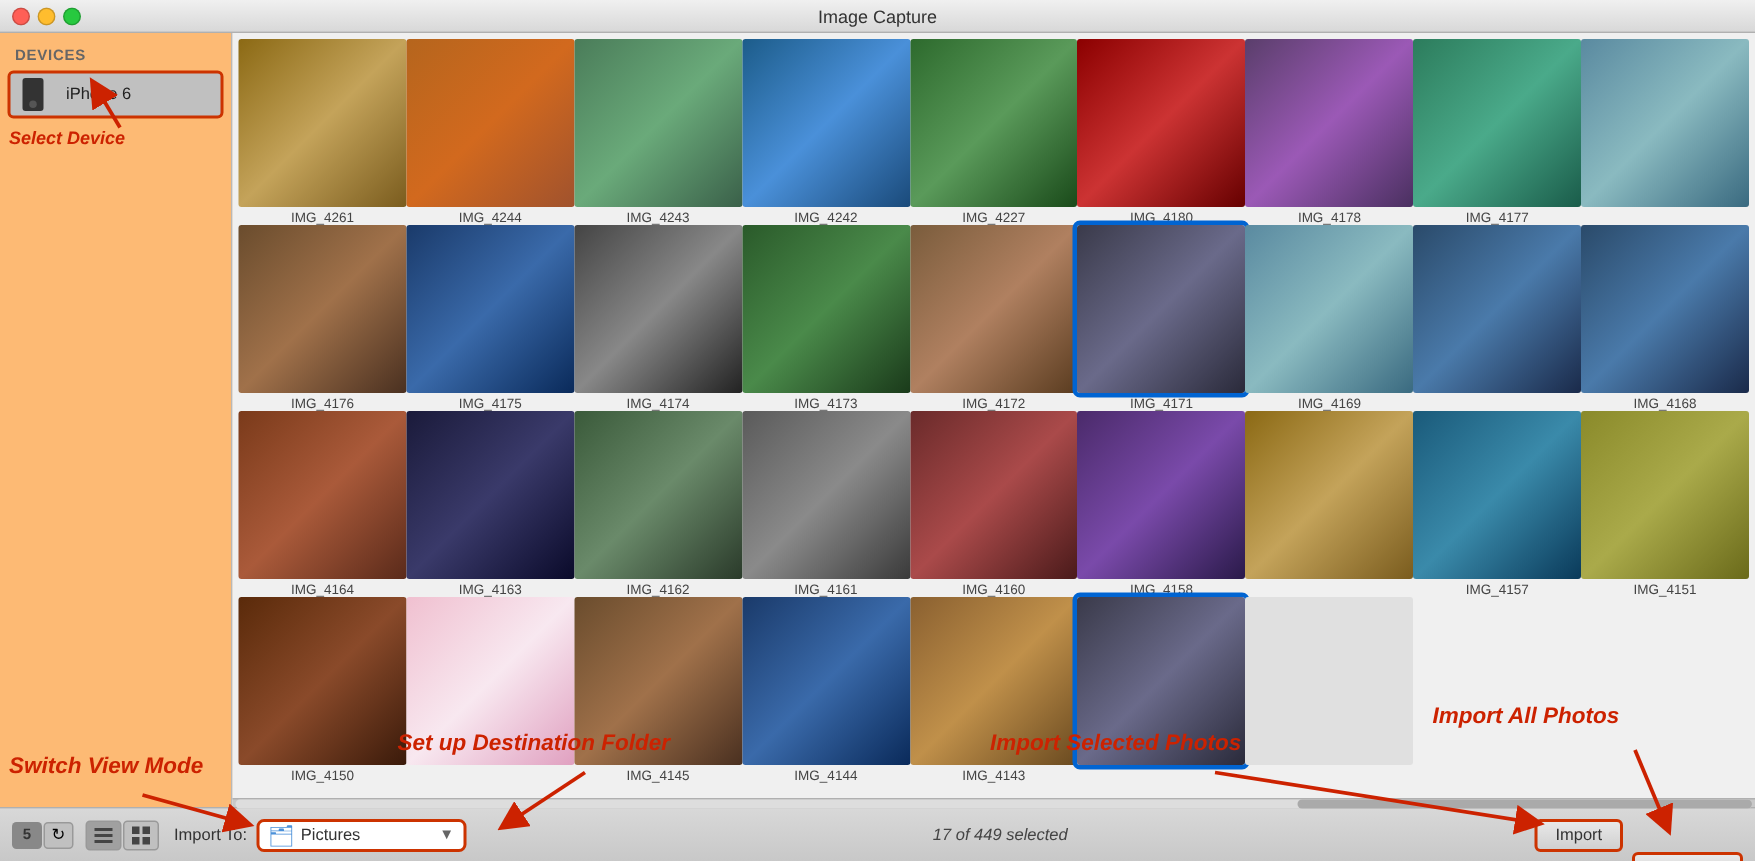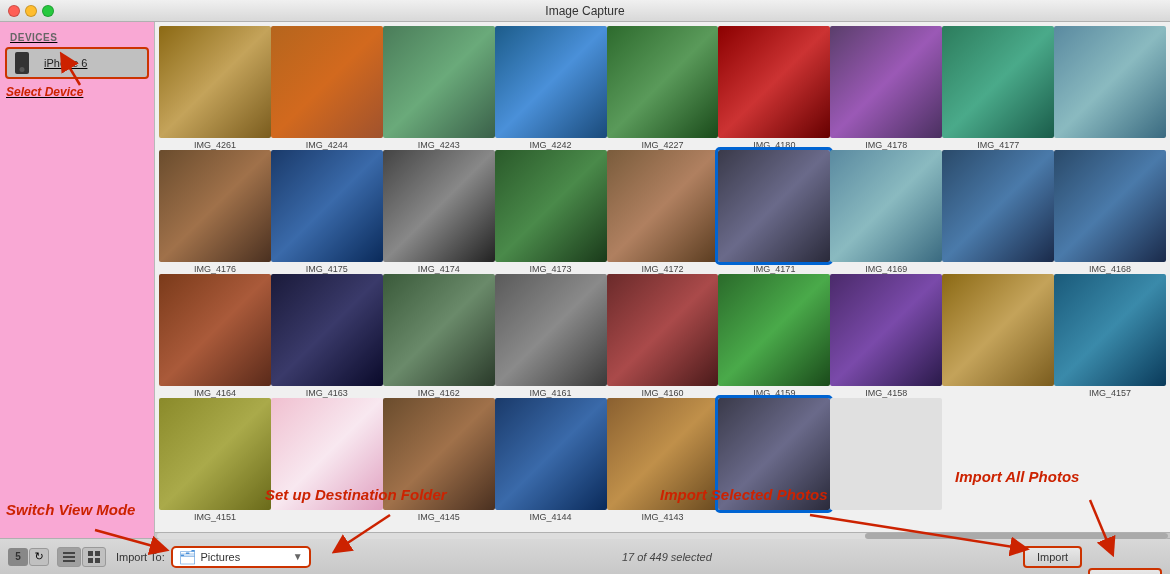--- a/index.html
+++ b/index.html
@@ -47,25 +47,24 @@
 
     
     .main-layout {
       display: flex;
       height: calc(574px - 22px - 36px);
     }
 
     
     .sidebar {
       width: 155px;
-      background: #f9a8d4;
+      background: #fdba74;
       border-right: 1px solid #b8b8b8;
       padding: 8px 0;
       flex-shrink: 0;
-      text-decoration: underline;
     }
     .sidebar-section-label {
       font-size: 10px;
       font-weight: 600;
       color: #666;
       padding: 2px 10px;
       text-transform: uppercase;
       letter-spacing: 0.5px;
     }
     .sidebar-device {
@@ -460,39 +459,39 @@
       </div>
       <div class="photo-item">
         <div class="photo-thumb thumb-21"></div>
         <span class="photo-label">IMG_4161</span>
       </div>
       <div class="photo-item">
         <div class="photo-thumb thumb-22"></div>
         <span class="photo-label">IMG_4160</span>
       </div>
       <div class="photo-item">
-        <div class="photo-thumb thumb-23"></div>
-        <span class="photo-label">IMG_4159</span>
-      </div>
-      <div class="photo-item">
         <div class="photo-thumb thumb-24"></div>
         <span class="photo-label">IMG_4158</span>
       </div>
       <div class="photo-item">
         <div class="photo-thumb thumb-1"></div>
         <span class="photo-label"></span>
       </div>
 
       <div class="photo-item">
         <div class="photo-thumb thumb-25"></div>
         <span class="photo-label">IMG_4157</span>
       </div>
       <div class="photo-item">
         <div class="photo-thumb thumb-26"></div>
         <span class="photo-label">IMG_4151</span>
+      </div>
+      <div class="photo-item">
+        <div class="photo-thumb thumb-27"></div>
+        <span class="photo-label">IMG_4150</span>
       </div>
       <div class="photo-item">
         <div class="photo-thumb" style="background: linear-gradient(135deg, #f0c0d0 0%, #f8e8f0 50%, #e0a0c0 100%);"></div>
         <span class="photo-label"></span>
       </div>
       <div class="photo-item">
         <div class="photo-thumb thumb-9"></div>
         <span class="photo-label">IMG_4145</span>
       </div>
       <div class="photo-item">

